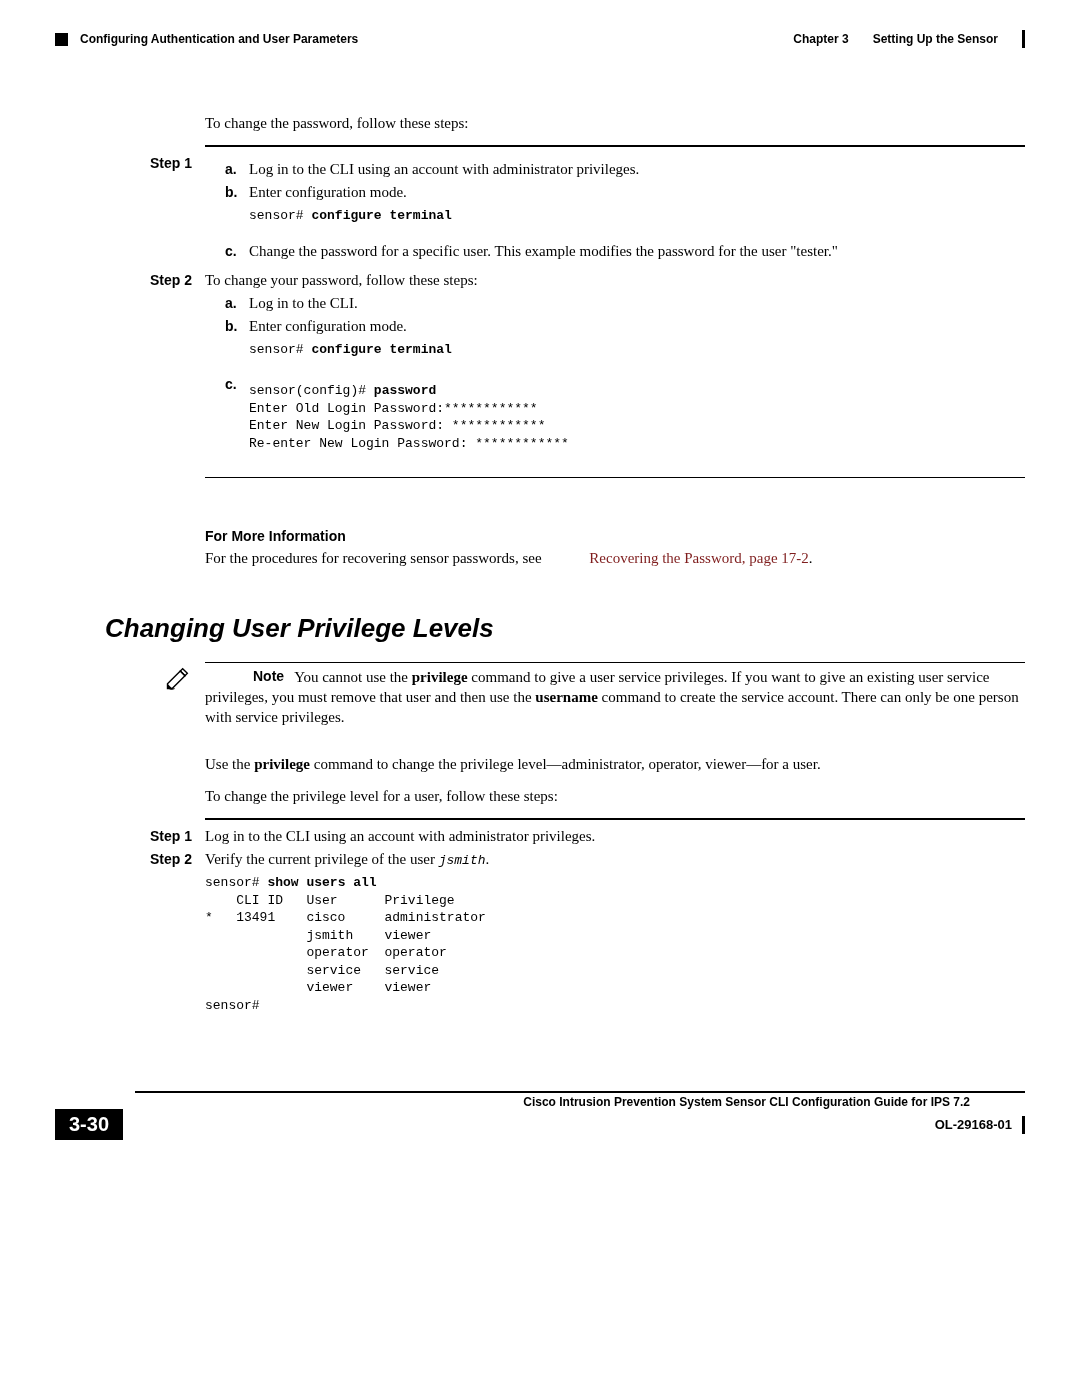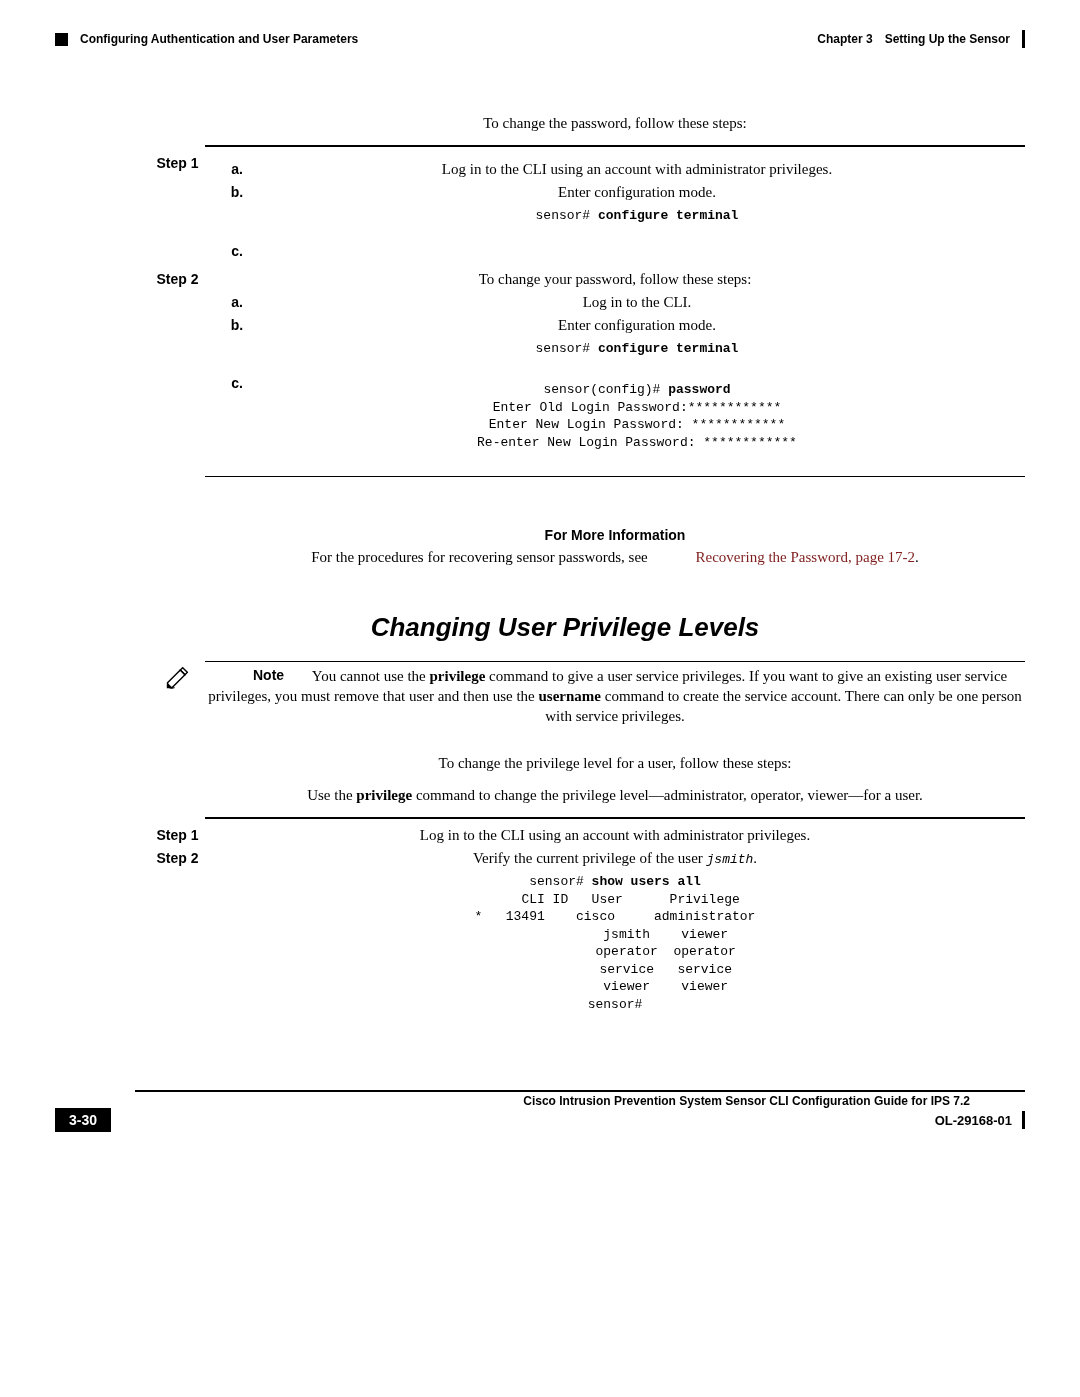--- a/index.html
+++ b/index.html
@@ -7,39 +7,38 @@
     padding: 0;
     background: #fff;
     font-family: 'Times New Roman', Times, serif;
     font-size: 15px;
     color: #000;
     width: 1080px;
   }
   .page {
     padding: 30px 55px 20px 55px;
     box-sizing: border-box;
-    text-align: center;
   }
   .header-row {
     display: flex;
     align-items: center;
     font-family: Arial, Helvetica, sans-serif;
     font-size: 12px;
     margin-bottom: 5px;
   }
   .header-left {
     display: flex;
     align-items: center;
     gap: 12px;
   }
   .header-right {
     margin-left: auto;
     display: flex;
     align-items: center;
-    gap: 12px;
+    gap: 24px;
     font-weight: bold;
   }
   .black-sq {
     width: 13px;
     height: 13px;
     background: #000;
     display: inline-block;
   }
   .vbar {
     width: 3px;
@@ -181,21 +180,21 @@
   .footer-bottom {
     display: flex;
     align-items: center;
     margin-top: 0;
   }
   .page-num-box {
     background: #000;
     color: #fff;
     font-family: Arial, Helvetica, sans-serif;
     font-weight: bold;
-    font-size: 14px;
+    font-size: 20px;
     padding: 4px 14px;
   }
   .footer-right {
     margin-left: auto;
     display: flex;
     align-items: center;
     gap: 10px;
     font-family: Arial, Helvetica, sans-serif;
     font-size: 13px;
     font-weight: bold;
@@ -235,20 +234,21 @@
           <div class="sub-item">
             <div class="sub-marker">b.</div>
             <div class="sub-body">
               <div>Enter configuration mode.</div>
               <div class="code-block"><span>sensor# </span><span class="bold">configure terminal</span></div>
             </div>
           </div>
           <div class="sub-item">
             <div class="sub-marker">c.</div>
             <div class="sub-body">
+              <div>Change the password for a specific user. This example modifies the password for the user "tester."</div>
             </div>
           </div>
         </div>
       </div>
     </div>
 
     <div class="step-row">
       <div class="step-label">Step 2</div>
       <div class="step-body">
         <div>To change your password, follow these steps:</div>
@@ -297,25 +297,25 @@
       </div>
       <div class="note-body">
         <div class="note-underline"></div>
         <div class="para">
           <span class="note-label">Note</span>
           <span>You cannot use the </span><span class="bold">privilege</span><span> command to give a user service privileges. If you want to give an existing user service privileges, you must remove that user and then use the </span><span class="bold">username</span><span> command to create the service account. There can only be one person with service privileges.</span>
         </div>
       </div>
     </div>
 
-    <div class="para">To change the privilege level for a user, follow these steps:</div>
-
     <div class="para">
       <span>Use the </span><span class="bold">privilege</span><span> command to change the privilege level—administrator, operator, viewer—for a user.</span>
     </div>
+
+    <div class="para">To change the privilege level for a user, follow these steps:</div>
 
     <hr class="hr-thick">
 
     <div class="step-row">
       <div class="step-label">Step 1</div>
       <div class="step-body">Log in to the CLI using an account with administrator privileges.</div>
     </div>
 
     <div class="step-row">
       <div class="step-label">Step 2</div>

